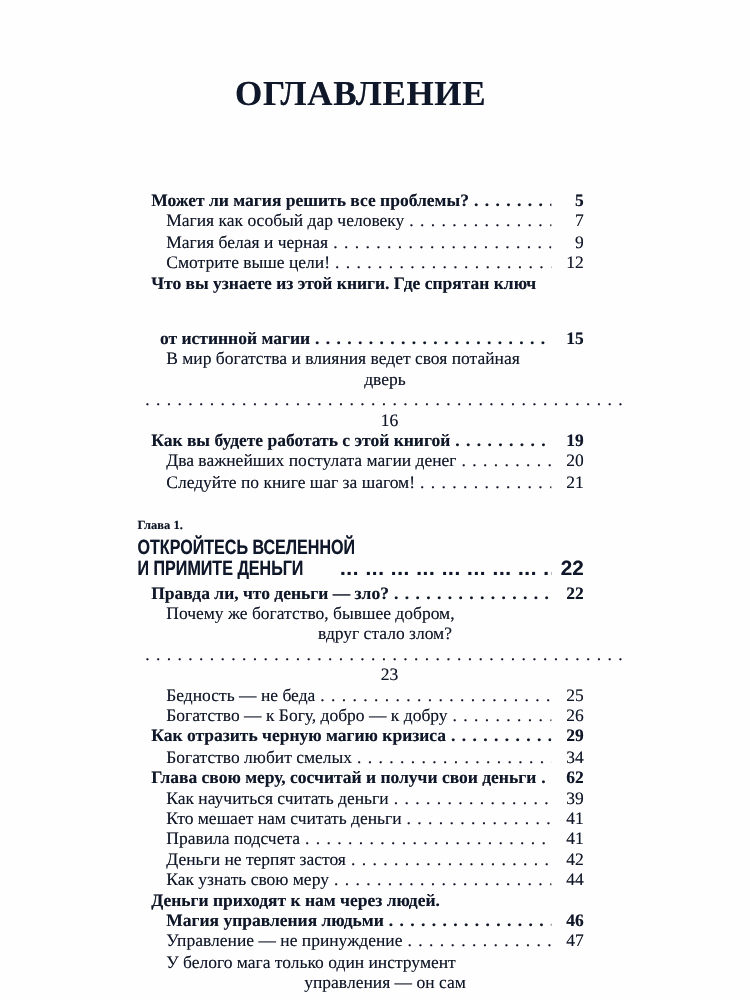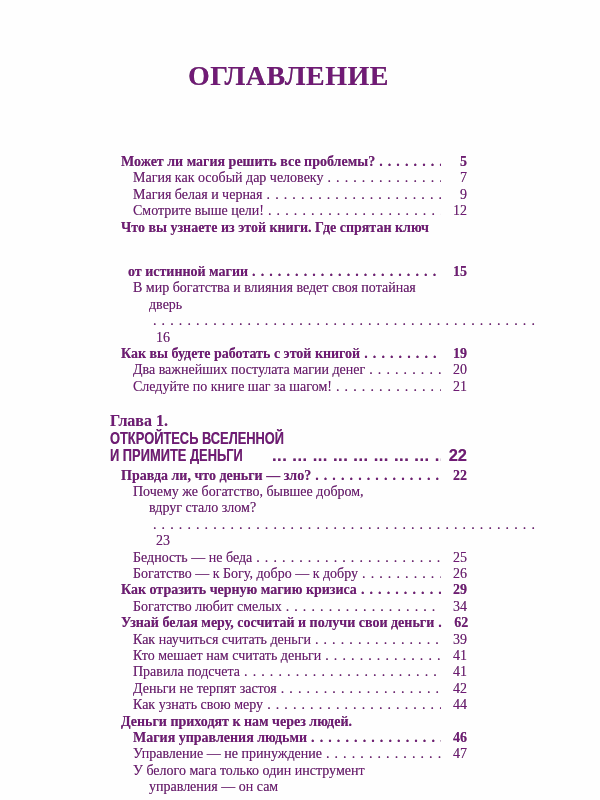--- a/index.html
+++ b/index.html
@@ -6,21 +6,21 @@
   html, body { margin: 0; padding: 0; }
   body {
     width: 600px; height: 800px;
     background: #ffffff;
     font-family: "Liberation Serif", "DejaVu Serif", serif;
   }
   .sheet {
     position: relative;
     width: 600px; height: 800px;
     background: #fefefe;
-    color: #701a75;
+    color: #0f172a;
     overflow: hidden;
     text-shadow: 0 0 0.4px rgba(40,40,40,0.55);
     padding-left: 45px;
   }
   .content {
     position: absolute;
     left: 110px; top: 62px;
     width: 357px;
   }
   .toc-title {
@@ -28,21 +28,21 @@
     text-align: center;
     font-size: 28px;
     line-height: 28px;
     font-weight: 700;
     letter-spacing: 0.5px;
     white-space: nowrap;
   }
   .toc { margin-top: 64px; }
   .row {
     display: flex;
-    align-items: flex-start;
+    align-items: center;
     font-size: 14px;
     line-height: 16.4px;
     white-space: nowrap;
   }
   .row.bold { font-weight: 700; }
   .l1  { padding-left: 11px; }
   .l1c { padding-left: 18px; margin-top: 28px; }
   .l2  { padding-left: 23px; }
   .l2c { padding-left: 39px; flex-direction: column; }
   .label { flex: 0 0 auto; }
@@ -59,21 +59,21 @@
     letter-spacing: 0.8px;
   }
   .pagenum {
     flex: 0 0 auto;
     min-width: 21px;
     text-align: right;
   }
   .chapter { margin: 18px 0 3px; }
   .chapter-label {
     font-weight: 700;
-    font-size: 16px;
+    font-size: 10px;
     line-height: 16.4px;
   }
   .chapter-title, .chapter-row {
     font-family: "Liberation Sans", "DejaVu Sans", sans-serif;
     font-weight: 700;
     font-size: 16.5px;
     line-height: 17.4px;
   }
   .squeeze {
     display: inline-block;
@@ -178,21 +178,21 @@
           <span class="label">Как отразить черную магию кризиса</span>
           <span class="dots auto"></span>
           <span class="pagenum">29</span>
         </div>
         <div class="row l2">
           <span class="label">Богатство любит смелых</span>
           <span class="dots auto"></span>
           <span class="pagenum">34</span>
         </div>
         <div class="row l1 bold">
-          <span class="label">Узнай белая меру, сосчитай и получи свои деньги</span>
+          <span class="label">Глава свою меру, сосчитай и получи свои деньги</span>
           <span class="dots auto"></span>
           <span class="pagenum">62</span>
         </div>
         <div class="row l2">
           <span class="label">Как научиться считать деньги</span>
           <span class="dots auto"></span>
           <span class="pagenum">39</span>
         </div>
         <div class="row l2">
           <span class="label">Кто мешает нам считать деньги</span>

